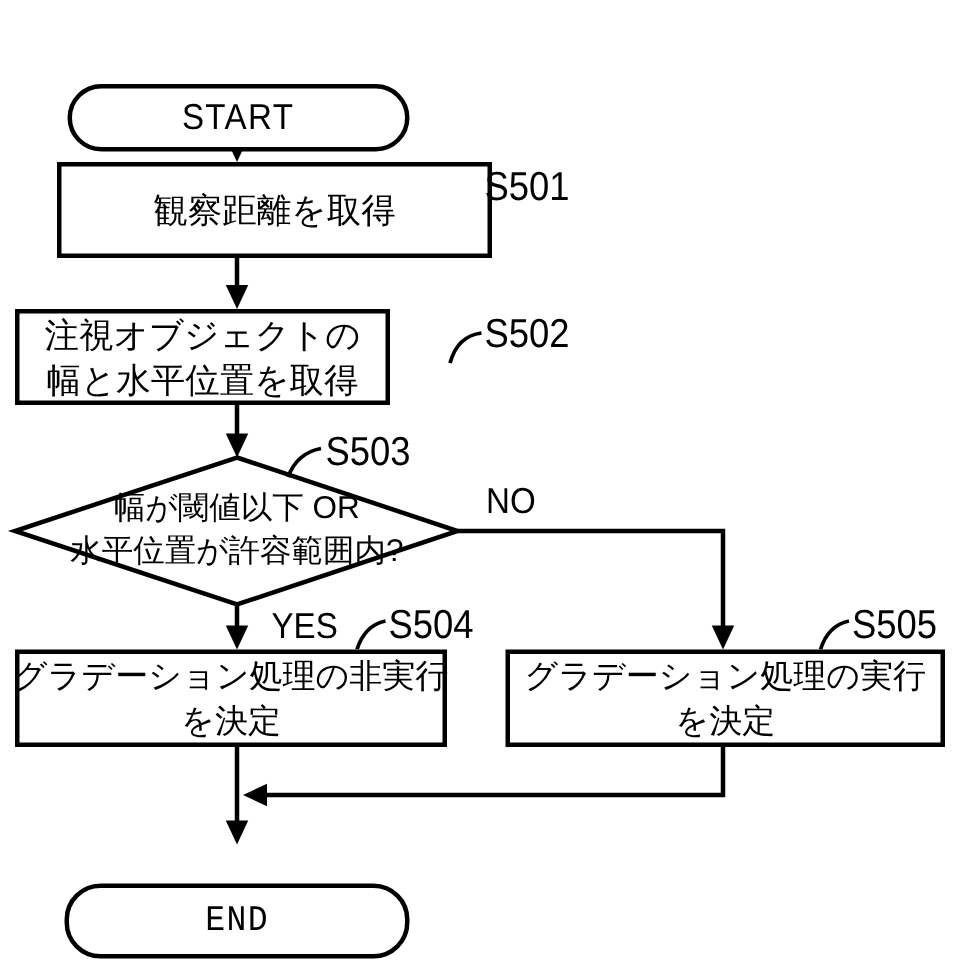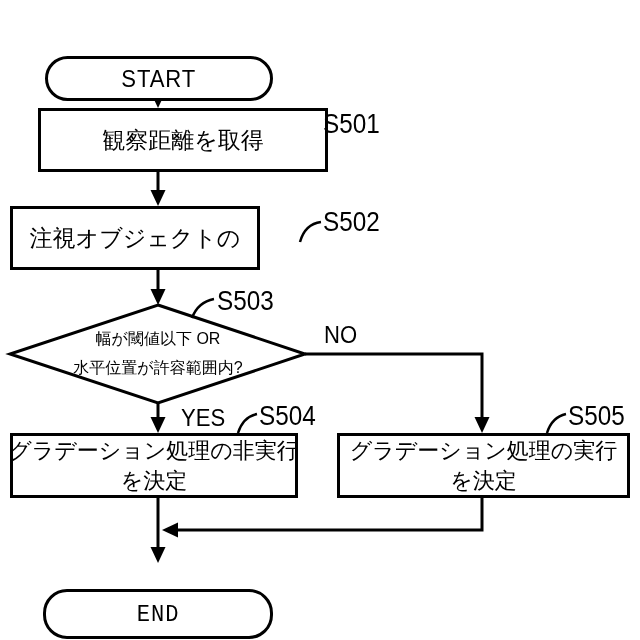--- a/index.html
+++ b/index.html
@@ -12,21 +12,21 @@
     position:absolute;box-sizing:border-box;border:3px solid #000;background:#fff;
     display:flex;flex-direction:column;align-items:center;justify-content:center;
     text-align:center;
   }
   .terminator{border-radius:24px;margin-top:26px;}
   .term-label{font-size:24px;letter-spacing:1px;display:inline-block;transform:scaleX(0.92);}
   .jp{font-size:23px;line-height:30px;white-space:nowrap;}
   .jp-sm{font-size:22px;line-height:30px;white-space:nowrap;}
   .decision-text{
     position:absolute;left:28px;top:324px;width:260px;text-align:center;
-    font-size:16px;line-height:29px;white-space:nowrap;
+    font-size:21px;line-height:29px;white-space:nowrap;
   }
   .step-label{
     position:absolute;font-size:27px;line-height:28px;white-space:nowrap;
     display:inline-block;transform:scaleX(0.9);transform-origin:left center;
   }
   .branch-label{
     position:absolute;font-size:24px;line-height:25px;white-space:nowrap;
     display:inline-block;transform:scaleX(0.92);transform-origin:left center;
   }
 </style>
@@ -71,20 +71,21 @@
     <span class="term-label">START</span>
   </div>
 
   <div class="node" style="left:10px;top:108px;width:290px;height:64px;margin-left:28px;">
     <span class="jp">観察距離を取得</span>
   </div>
   <span class="step-label" style="left:323px;top:110px;">S501</span>
 
   <div class="node" style="left:10px;top:206px;width:250px;height:64px;">
     <span class="jp">注視オブジェクトの</span>
+    <span class="jp">幅と水平位置を取得</span>
   </div>
   <span class="step-label" style="left:323px;top:208px;">S502</span>
 
   <div class="decision-text">
     <div>幅が閾値以下 OR</div>
     <div>水平位置が許容範囲内?</div>
   </div>
   <span class="step-label" style="left:217px;top:287px;">S503</span>
 
   <span class="branch-label" style="left:181px;top:405px;">YES</span>

